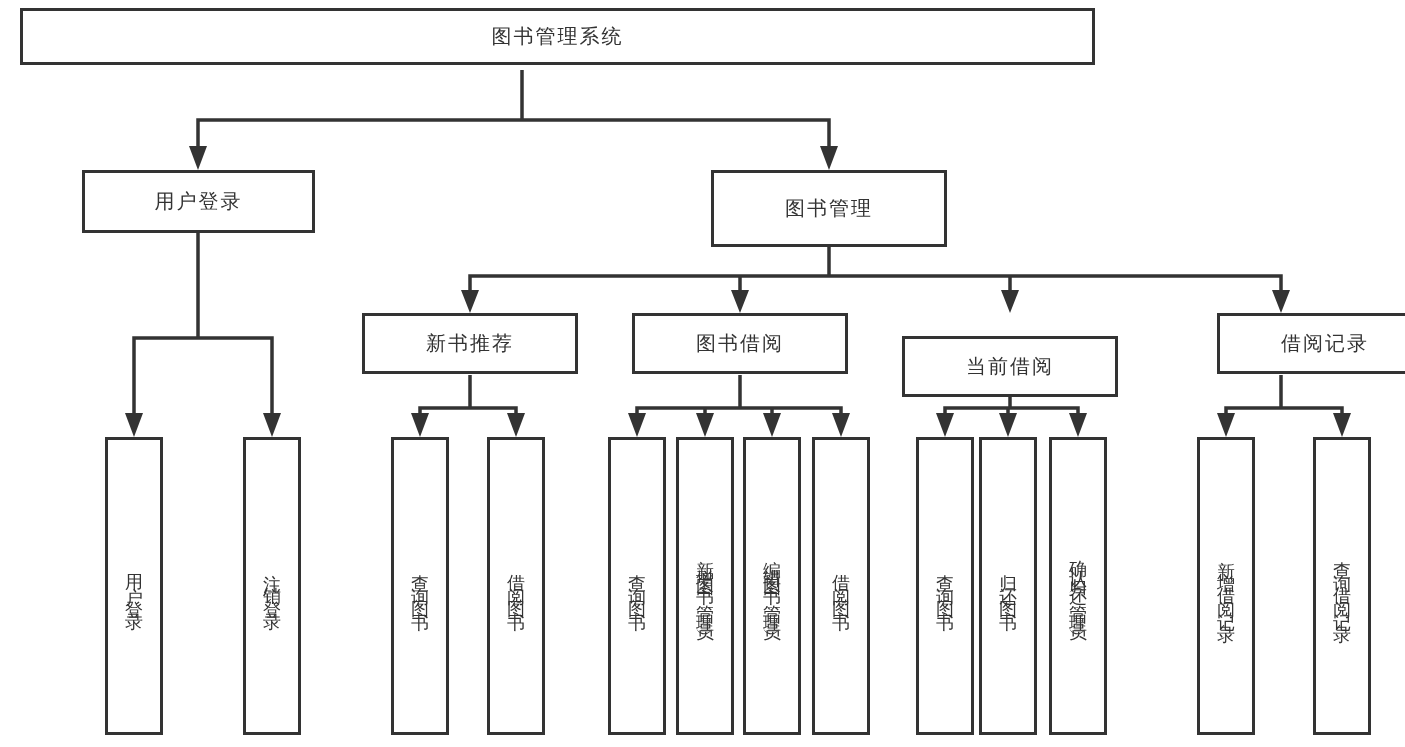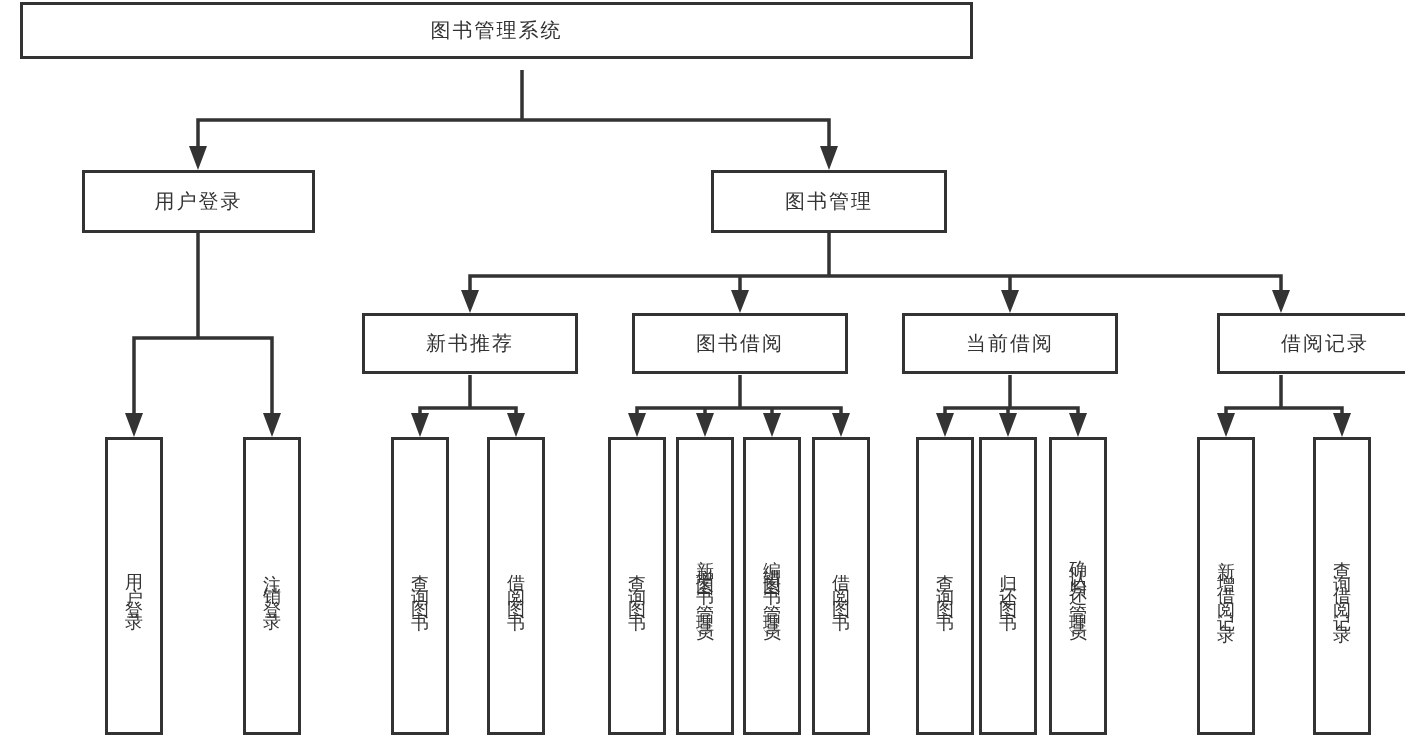--- a/index.html
+++ b/index.html
@@ -30,27 +30,27 @@
     align-items: center;
     justify-content: center;
     color: var(--text, #333);
     z-index: 2;
   }
   .node .hlabel {
     font-size: 20px;
     letter-spacing: 2px;
     white-space: nowrap;
   }
-  .root-node   { left: 20px;  top: 2px;  width: 953px; height: 57px; }
+  .root-node   { left: 20px;  top: 8px;  width: 1075px; height: 57px; }
   .lv2-a       { left: 82px;  top: 170px; width: 233px;  height: 63px; }
-  .lv2-b       { left: 711px; top: 170px; width: 236px;  height: 63px; }
+  .lv2-b       { left: 711px; top: 170px; width: 236px;  height: 77px; }
   .lv3         { top: 313px; width: 216px; height: 61px; }
   .lv3-1 { left: 362px; }
   .lv3-2 { left: 632px; align-items: center; }
-  .lv3-3 { left: 902px; }
+  .lv3-3 { left: 902px; margin-top: 23px; }
   .lv3-4 { left: 1173px; margin-left: 44px; }
   .leaf {
     top: 437px; width: 58px; height: 298px;
   }
   .vtext {
     writing-mode: vertical-rl;
     font-size: 18px;
     line-height: 1;
     letter-spacing: 13px;
     color: var(--text, #333);

